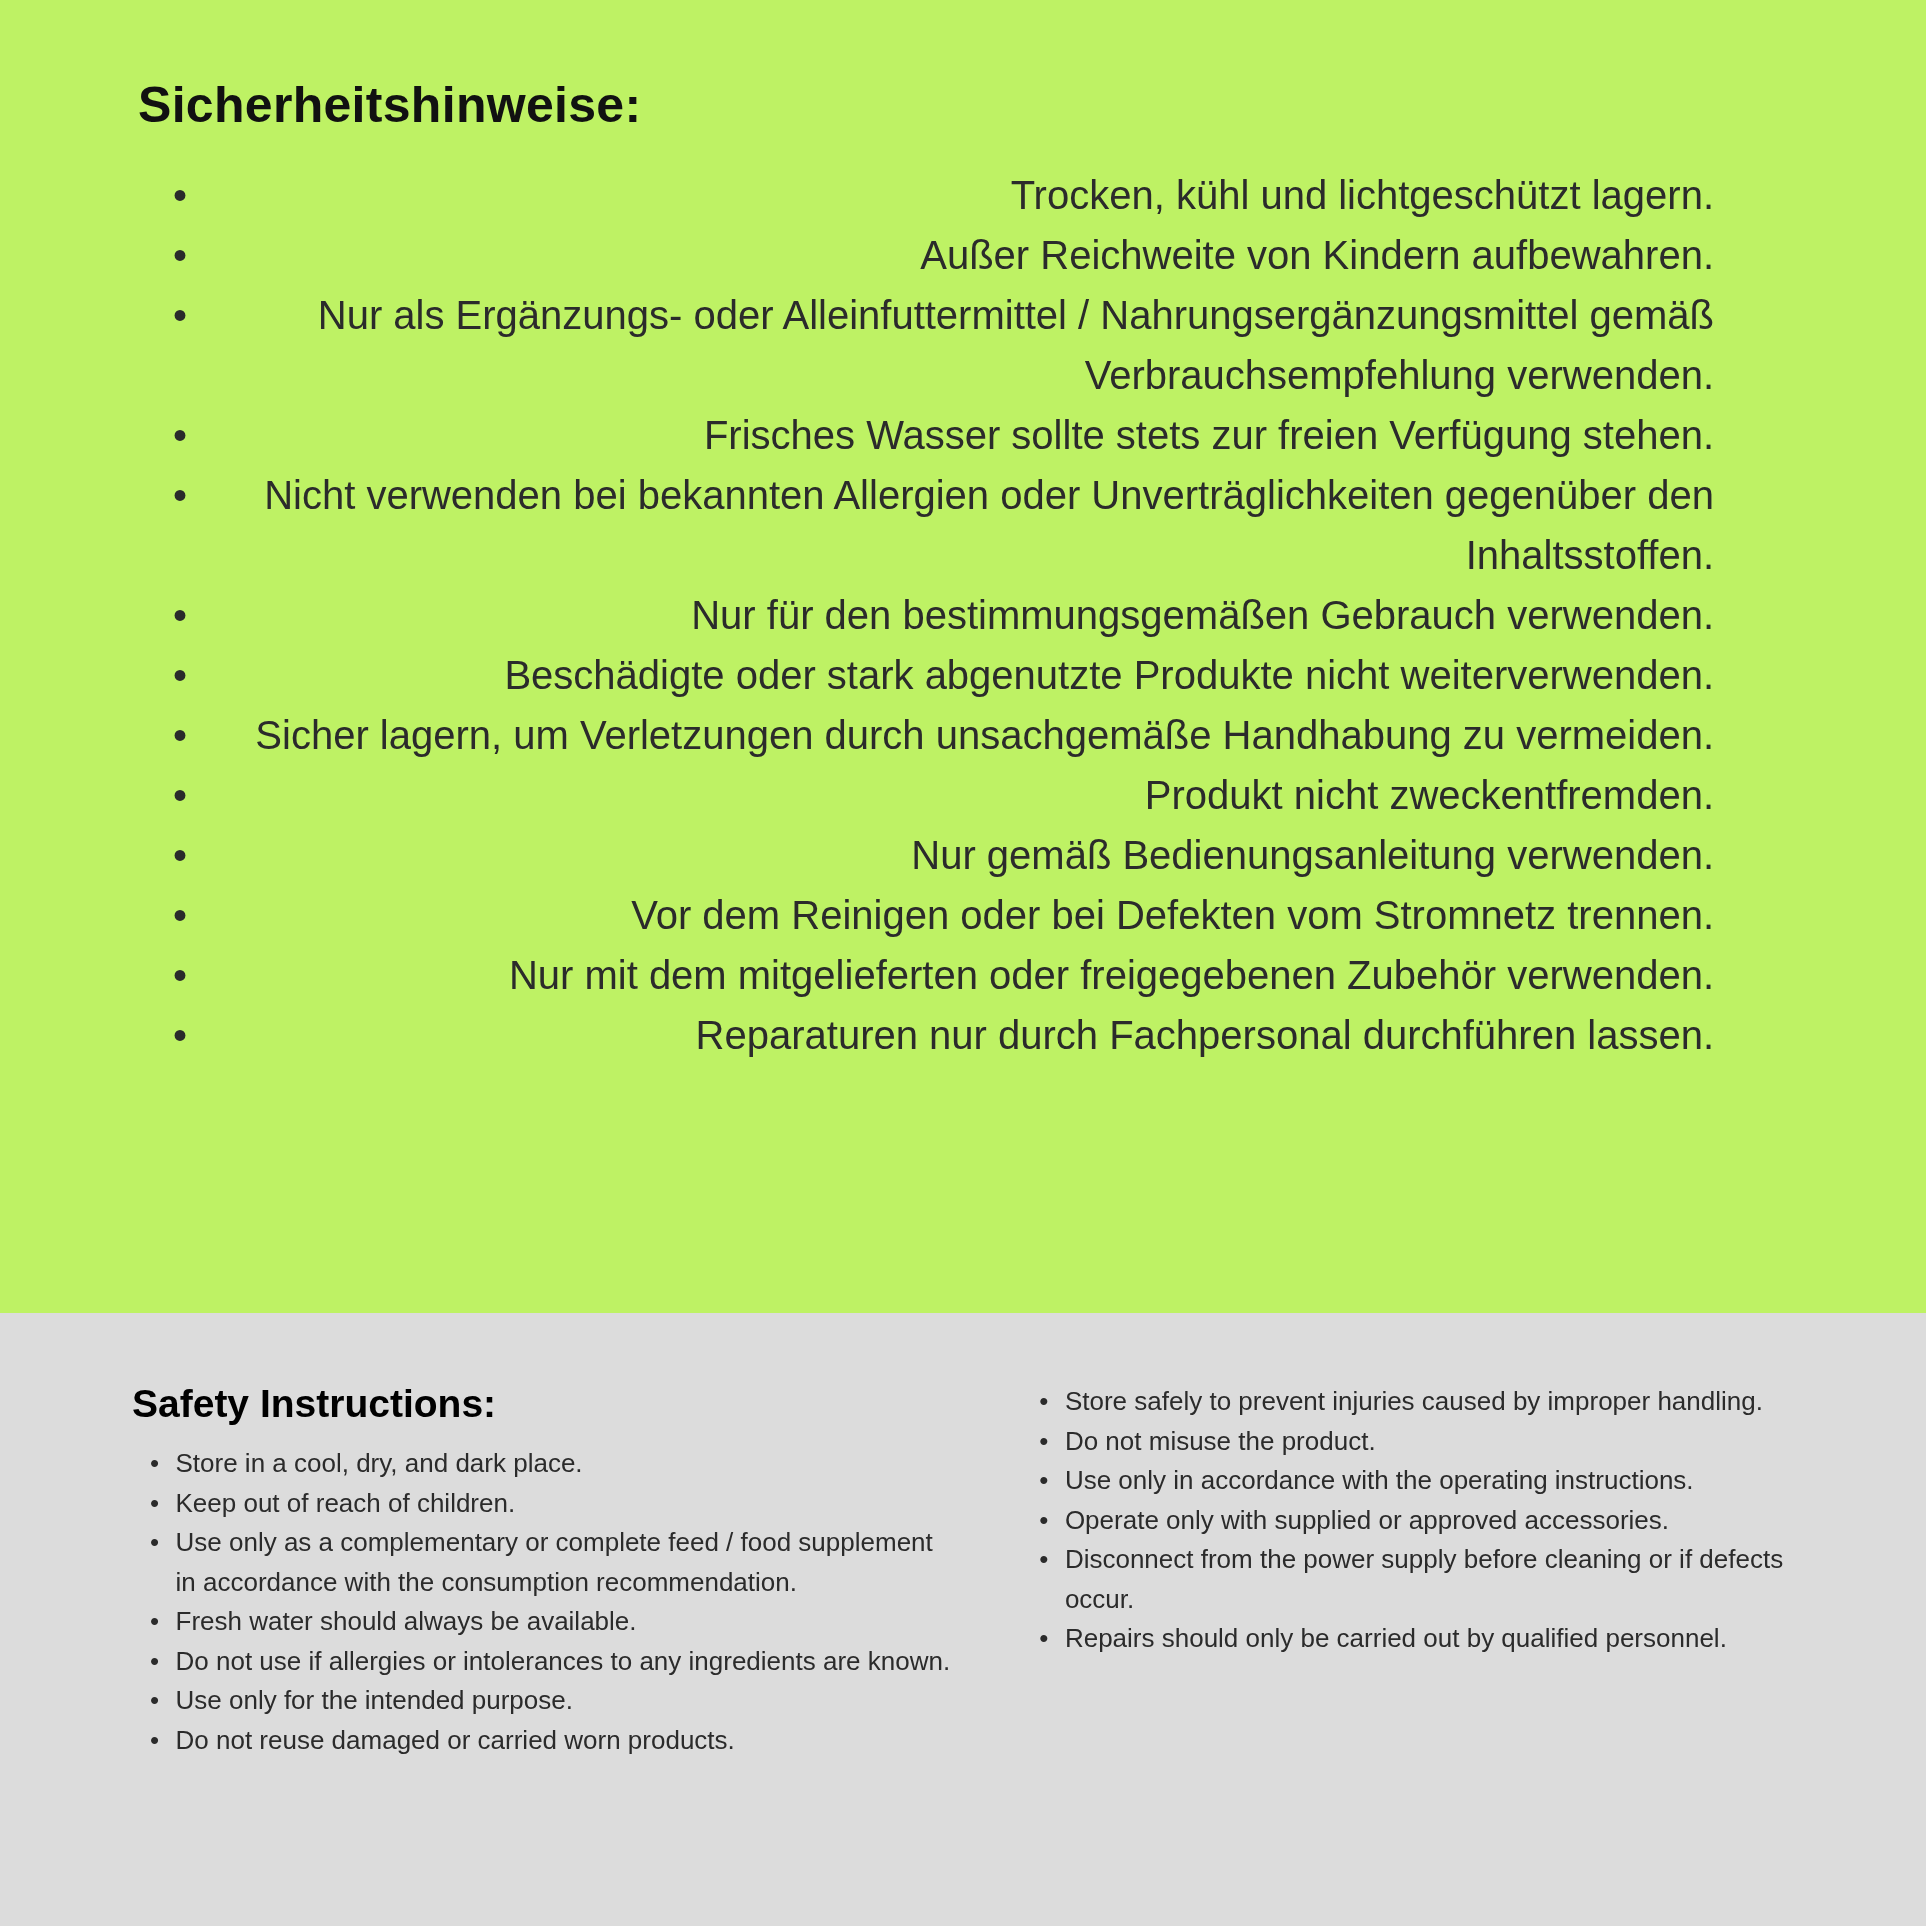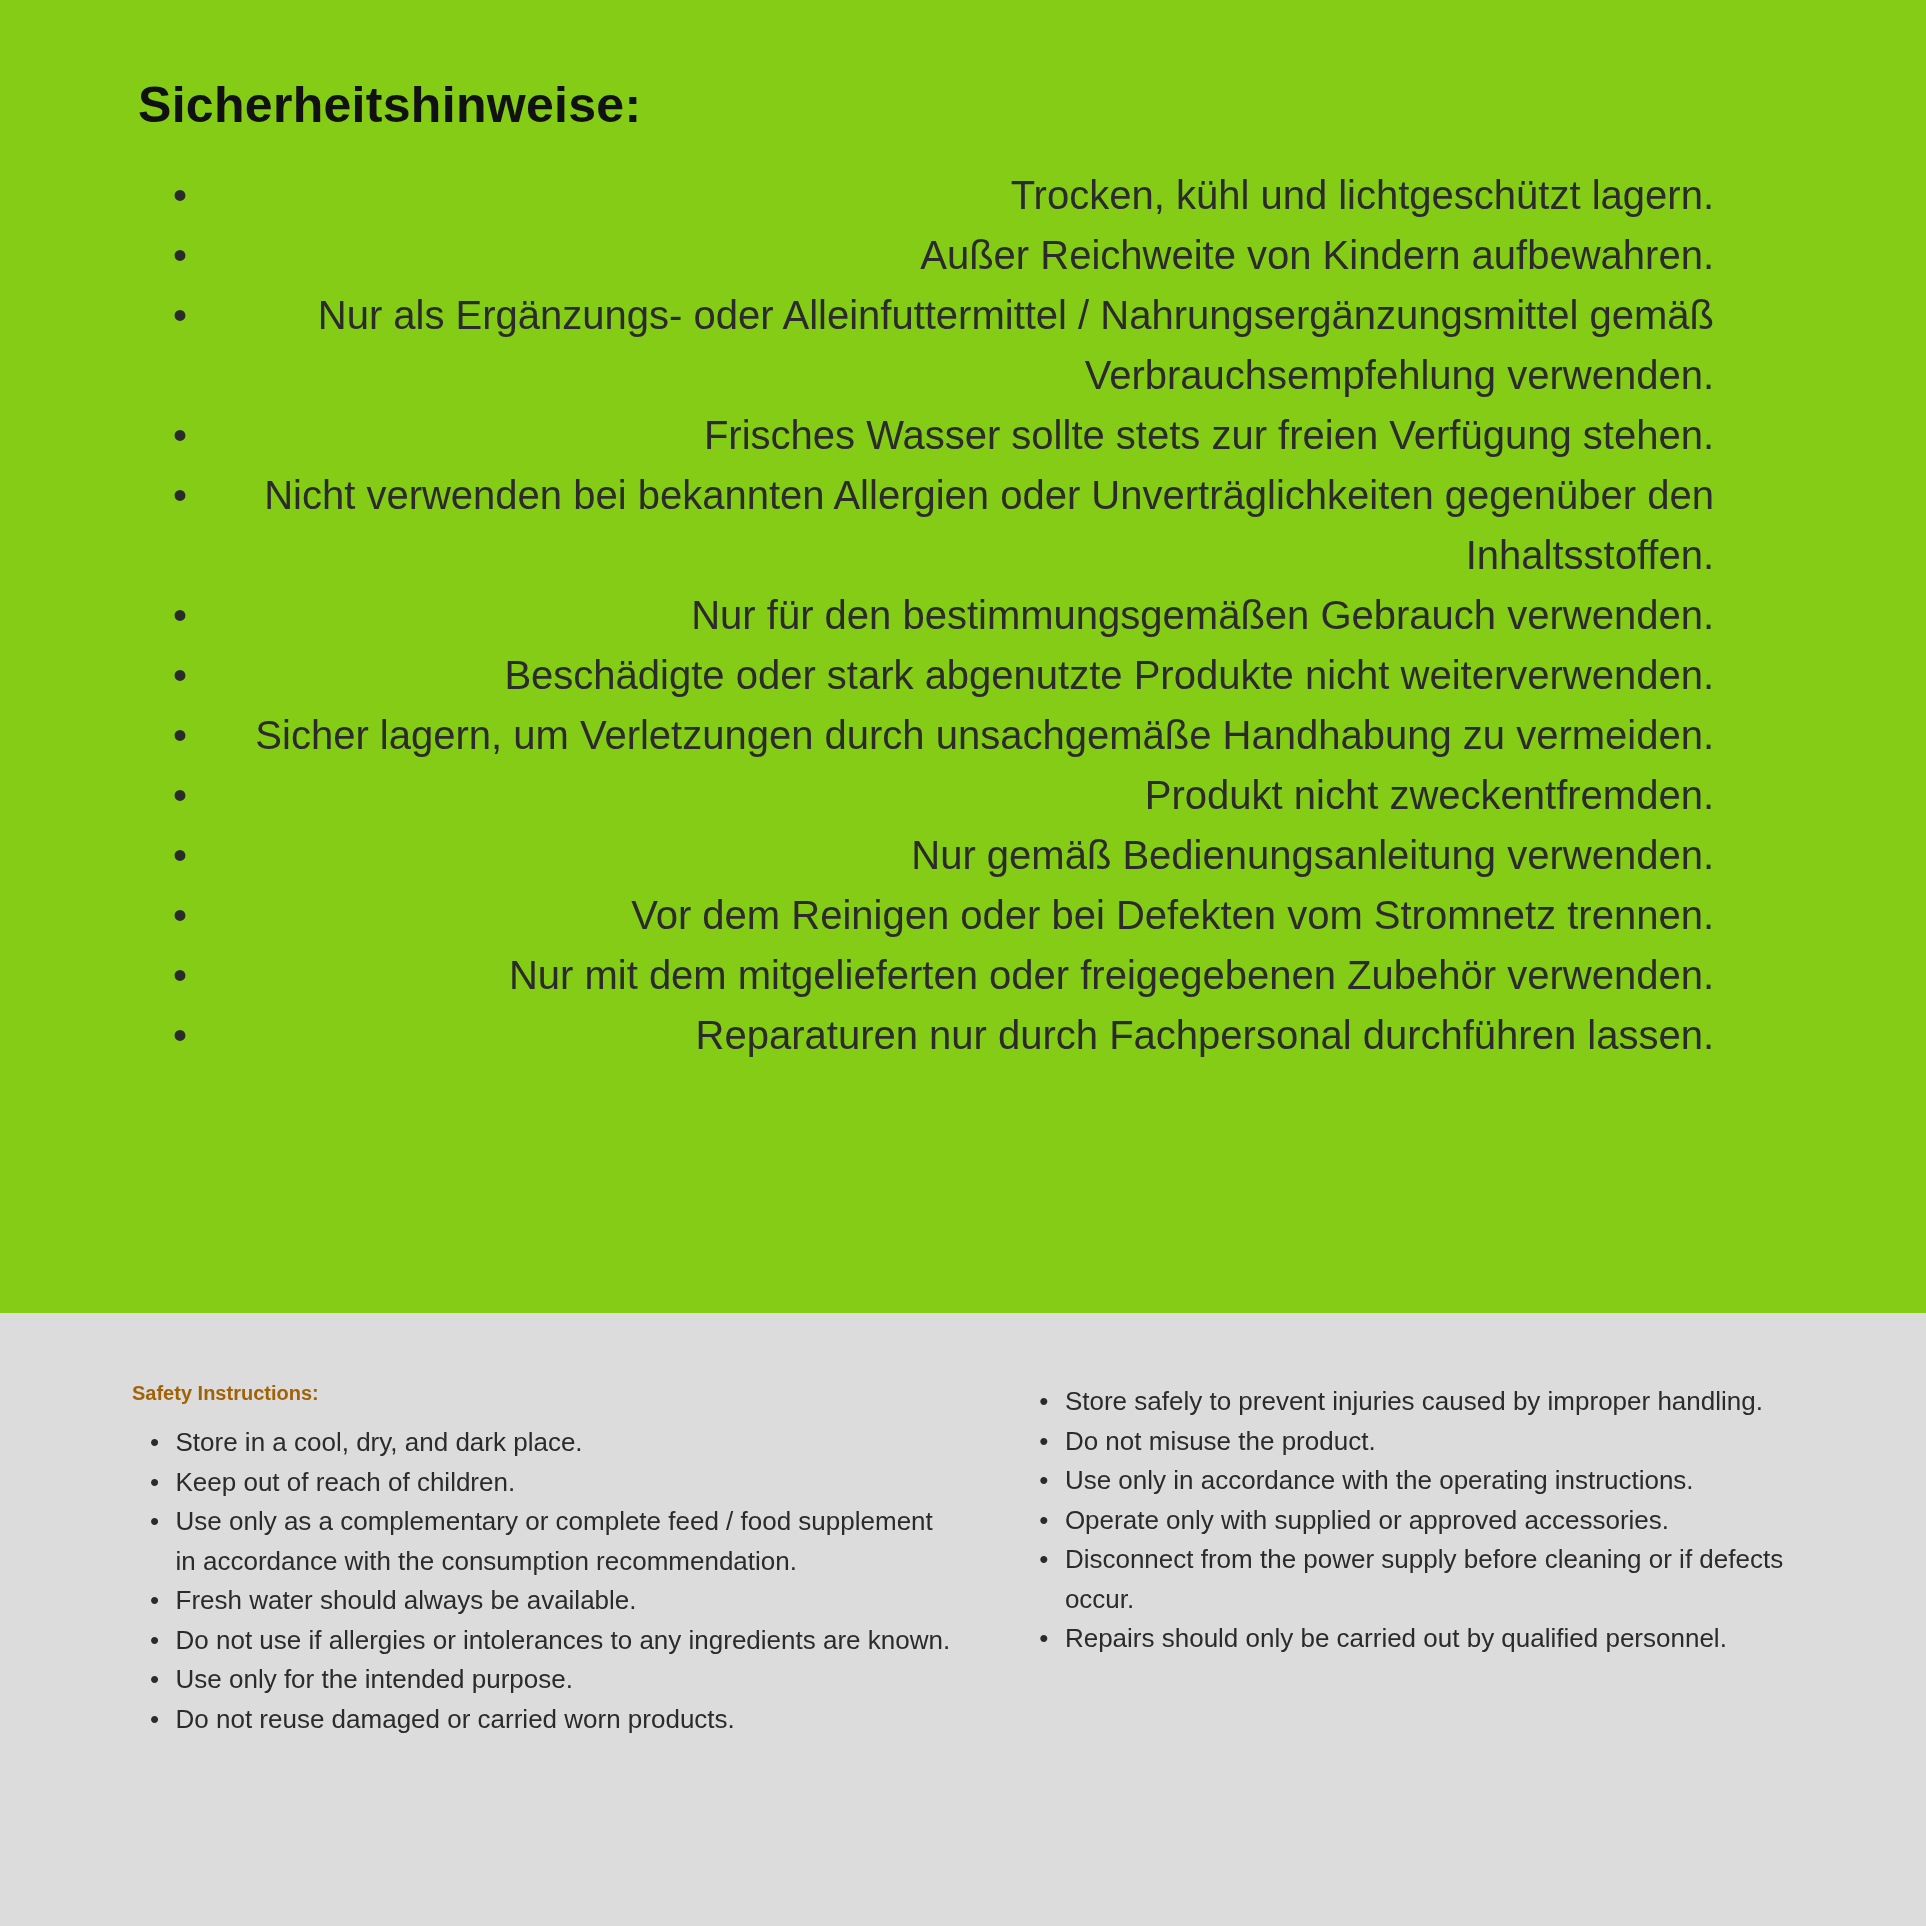--- a/index.html
+++ b/index.html
@@ -16,21 +16,21 @@
     color: #242424;
     overflow: hidden;
     box-sizing: border-box;
   }
 
   
   .section-german {
     height: 1313px;
     box-sizing: border-box;
     padding: 76px 116px 0 138px;
-    background: #84cc16;
+    background: #bef264;
   }
   .section-german h1 {
     margin: 0 0 31px 0;
     font-size: 50px;
     font-weight: 700;
     color: #111111;
     letter-spacing: 0.3px;
   }
   .section-german ul {
     list-style: none;
@@ -63,23 +63,23 @@
     display: flex;
     gap: 83px;
   }
   .col {
     box-sizing: border-box;
   }
   .col-left { width: 835px; }
   .col-right { width: 822px; }
   .section-english h2 {
     margin: 0 0 18px 0;
-    font-size: 20px;
+    font-size: 39px;
     font-weight: 700;
-    color: #a16207;
+    color: #000000;
   }
   .section-english ul {
     list-style: none;
     margin: 0;
     padding: 0 0 0 14px;
     font-size: 26px;
     line-height: 1.52;
     color: #2b2b2b;
   }
   .col-right ul { padding-left: 0; }

